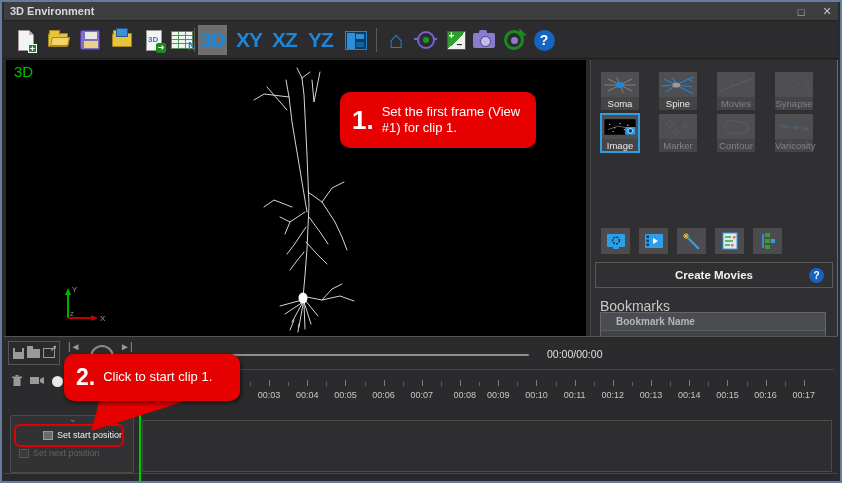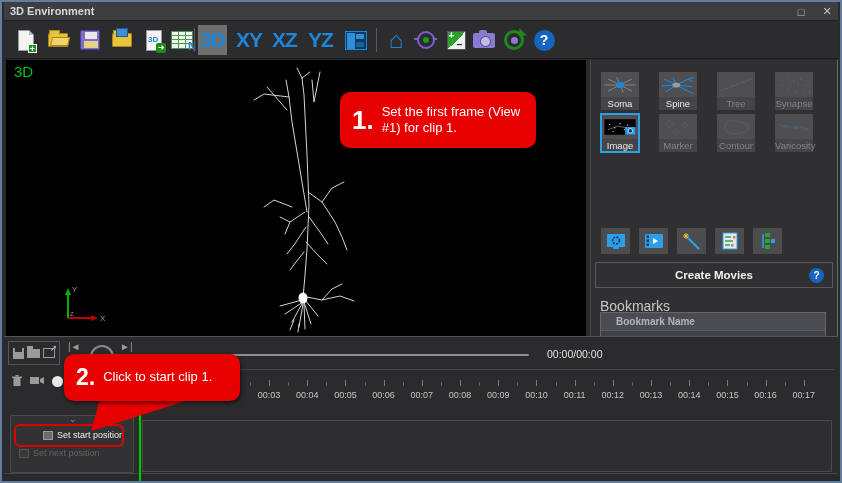--- a/index.html
+++ b/index.html
@@ -260,21 +260,21 @@
             <path d="M4,18 Q14,14 22,11 T40,4" stroke="#4e5f6b" stroke-width="1.2" fill="none"></path>
             <g fill="#4e5f6b">
               <circle cx="10" cy="15" r="1.3"></circle>
               <circle cx="17" cy="12" r="1.3"></circle>
               <circle cx="24" cy="10" r="1.3"></circle>
               <circle cx="31" cy="7" r="1.3"></circle>
               <circle cx="37" cy="5" r="1.3"></circle>
             </g>
           </svg>
       </div>
-      <div class="tlabel">Tree</div>
+      <div class="tlabel">Movies</div>
     </div>
     <div class="tool-btn disabled" style="left:184px;top:12px;">
       <div class="ticon">
         <svg width="44" height="22" viewBox="0 0 44 22">
             <g fill="#4e5f6b">
               <circle cx="6" cy="5" r="1"></circle>
               <circle cx="14" cy="3" r="1"></circle>
               <circle cx="22" cy="6" r="1"></circle>
               <circle cx="30" cy="4" r="1"></circle>
               <circle cx="38" cy="6" r="1"></circle>
@@ -449,21 +449,21 @@
         <div class="tick-mark minor" style="left: 146.1px;"></div>
         <div class="tick-label" style="left: 187.4px;">00:05</div>
         <div class="tick-mark" style="left: 203.4px;"></div>
         <div class="tick-mark minor" style="left: 184.3px;"></div>
         <div class="tick-label" style="left: 225.6px;">00:06</div>
         <div class="tick-mark" style="left: 241.6px;"></div>
         <div class="tick-mark minor" style="left: 222.5px;"></div>
         <div class="tick-label" style="left: 263.8px;">00:07</div>
         <div class="tick-mark" style="left: 279.8px;"></div>
         <div class="tick-mark minor" style="left: 260.7px;"></div>
-        <div class="tick-label" style="left: 302px;">00:08</div>
+        <div class="tick-label" style="left: 302px; text-align: right;">00:08</div>
         <div class="tick-mark" style="left: 318px;"></div>
         <div class="tick-mark minor" style="left: 298.9px;"></div>
         <div class="tick-label" style="left: 340.2px;">00:09</div>
         <div class="tick-mark" style="left: 356.2px;"></div>
         <div class="tick-mark minor" style="left: 337.1px;"></div>
         <div class="tick-label" style="left: 378.4px;">00:10</div>
         <div class="tick-mark" style="left: 394.4px;"></div>
         <div class="tick-mark minor" style="left: 375.3px;"></div>
         <div class="tick-label" style="left: 416.6px;">00:11</div>
         <div class="tick-mark" style="left: 432.6px;"></div>

